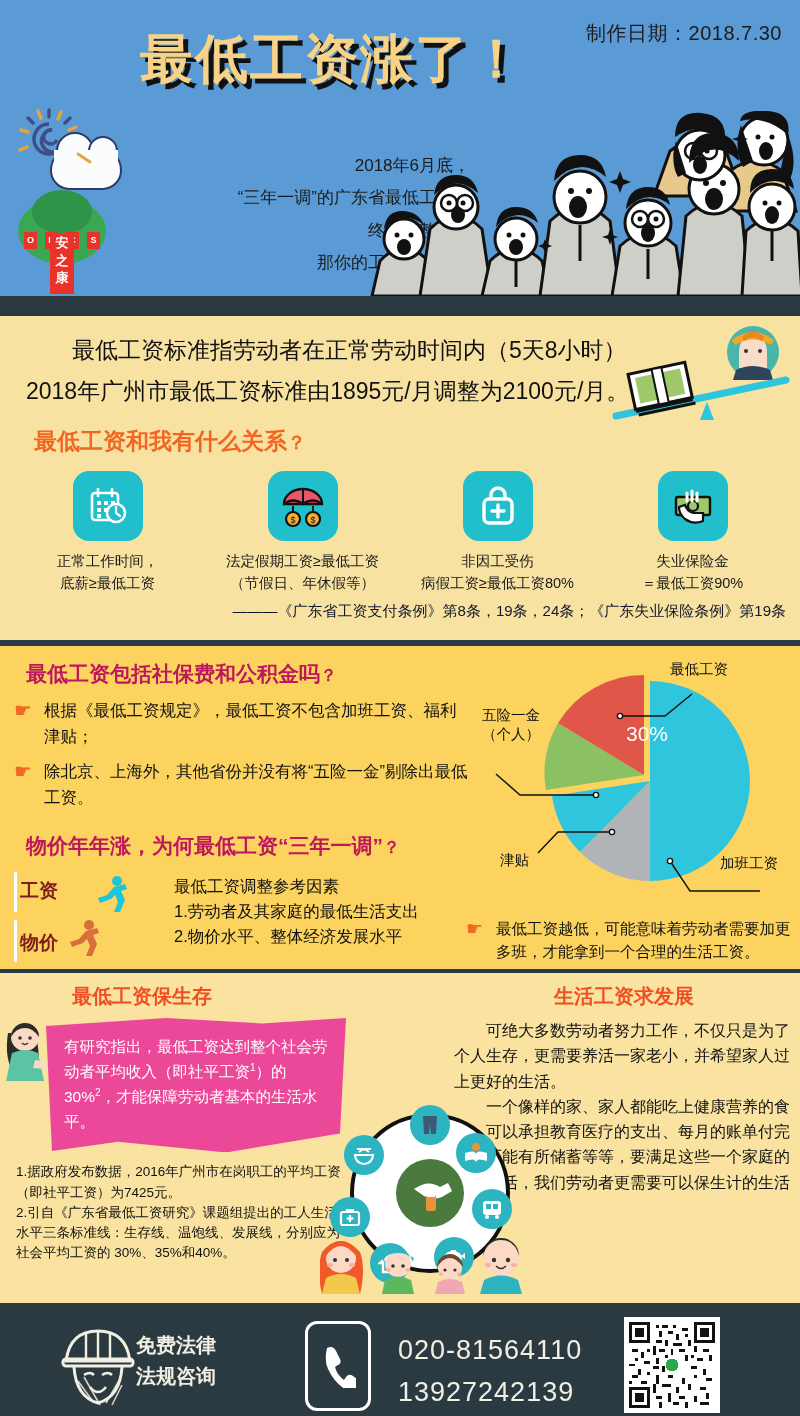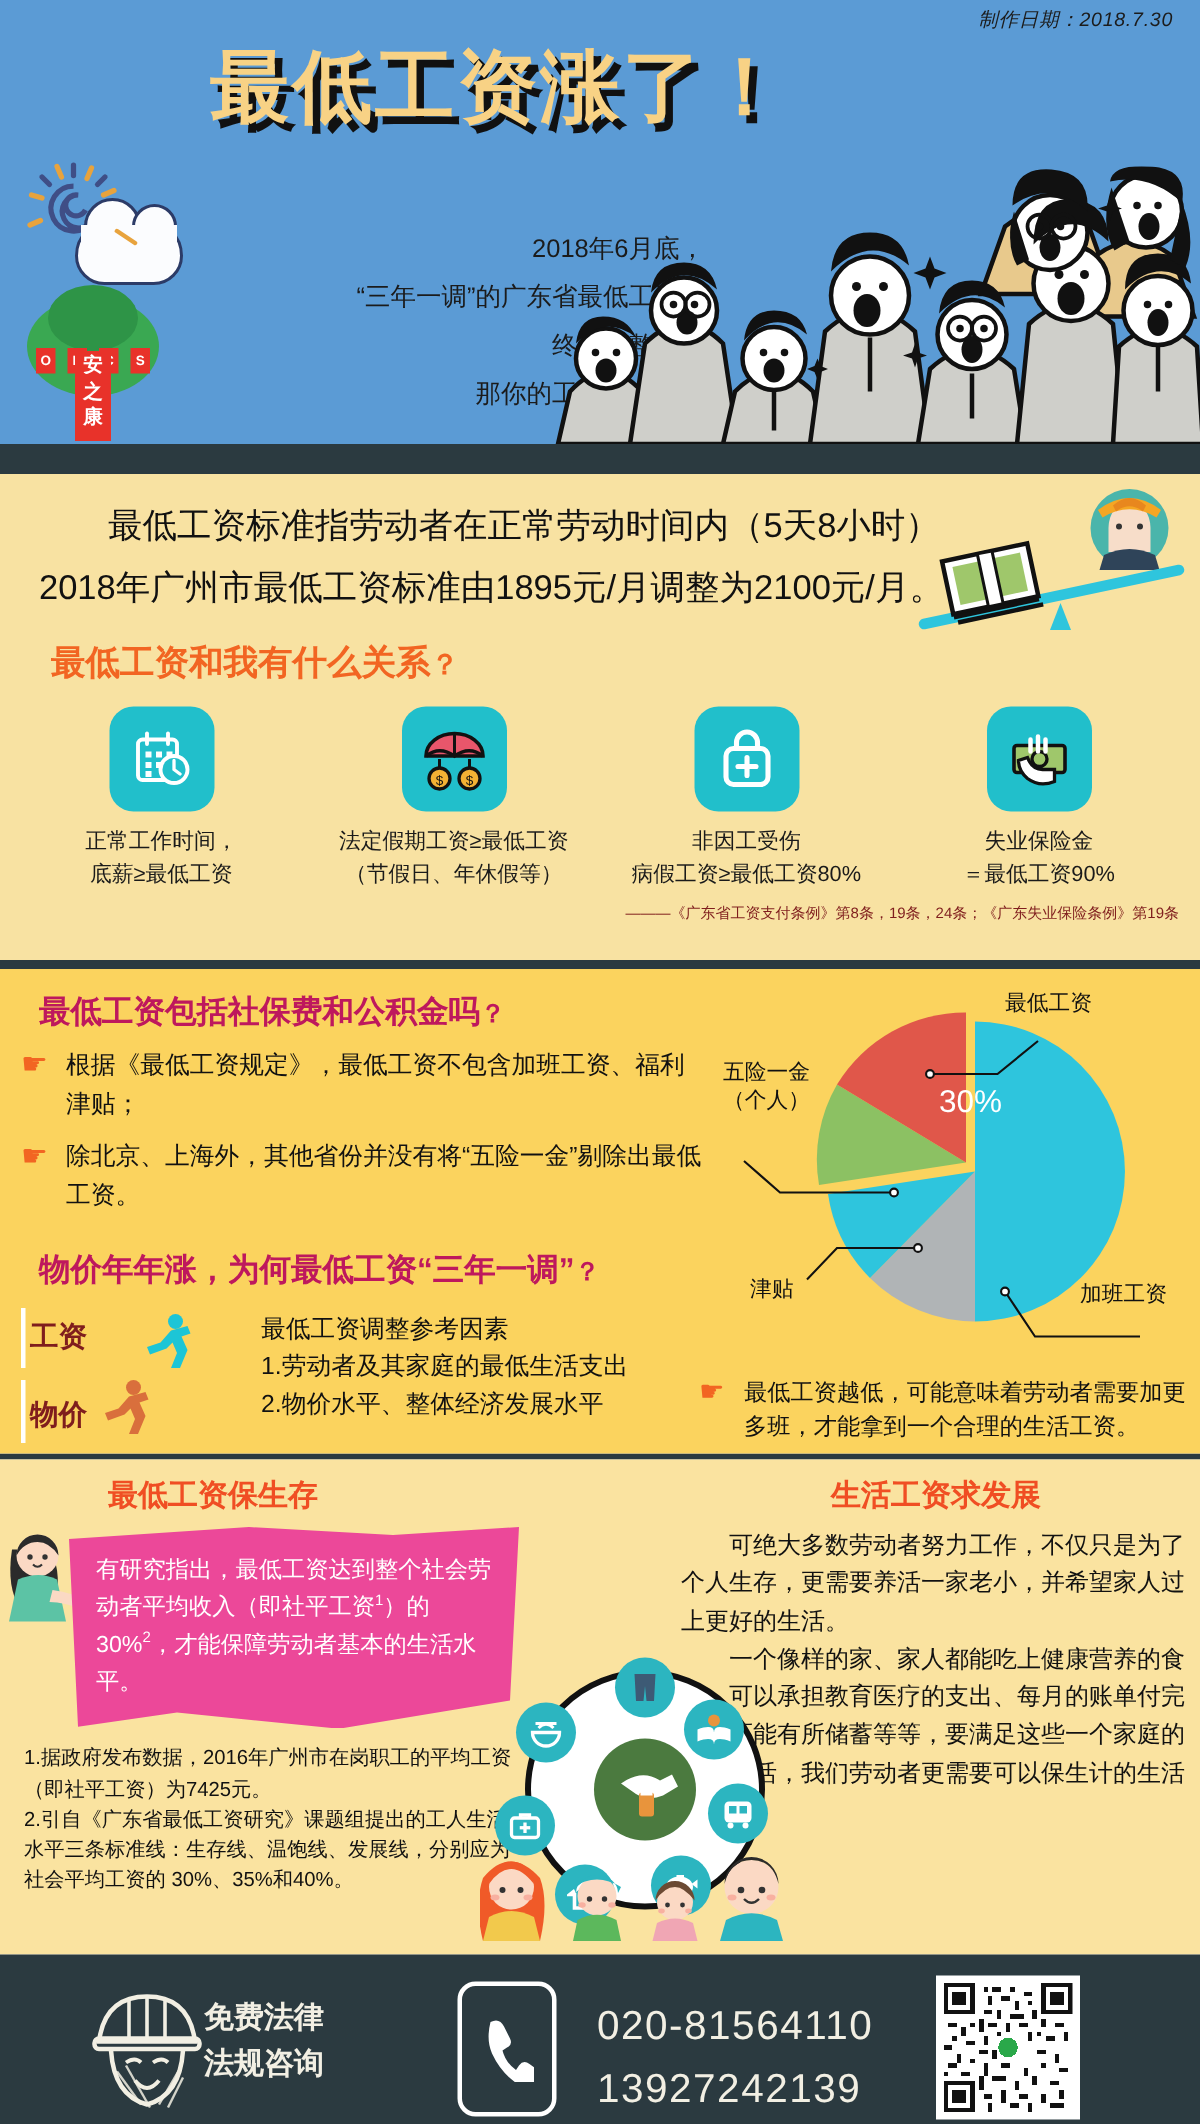--- a/index.html
+++ b/index.html
@@ -6,22 +6,22 @@
   body {
     width: 800px; height: 1416px;
     font-family: "Liberation Sans", "DejaVu Sans", sans-serif;
     background: #fff; overflow: hidden; position: relative;
   }
   .page { width: 800px; height: 1416px; position: relative; }
 
   
   .hero { position: relative; height: 296px; background: #5b9bd5; overflow: hidden; }
   .made-date {
-    position: absolute; right: 18px; top: 4px;
-    font-size: 13px; color: #1c1c1c; letter-spacing: .5px; font-style: italic;
+    position: absolute; right: 18px; top: 20px;
+    font-size: 20px; color: #1c1c1c; letter-spacing: .5px;
   }
   .hero-title {
     position: absolute; left: 140px; top: 32px; width: 640px;
     font-size: 53px; font-weight: bold; line-height: 1;
     color: #f8d285; letter-spacing: 2px; white-space: nowrap;
     text-shadow: 5px 5px 0 #111111;
   }
   .hero-sub {
     position: absolute; left: 150px; top: 150px; width: 320px;
     font-size: 17px; color: #1b1b1b; line-height: 1.9; text-align: right;
@@ -59,21 +59,21 @@
   .sec2-intro .indent { text-indent: 2em; }
   .q-head { font-size: 23px; font-weight: bold; color:#f26522; margin: 14px 0 0 34px; }
   .q-head .qm { color:#f26522; font-weight:bold; font-size: 19px; }
   .cards { display:flex; margin: 14px 10px 0 10px; }
   .card { flex:1; text-align:center; }
   .card .tile {
     width:70px;height:70px; margin:0 auto 10px auto; background:#21bfcb; border-radius:16px;
     display:flex; align-items:center; justify-content:center;
   }
   .card .cap { font-size:14.5px; line-height:1.5; color:#1a1a1a; }
-  .cite { text-align:right; margin: 8px 14px 0 0; font-size:10px; color:#7f1d1d; }
+  .cite { text-align:right; margin: 8px 14px 0 0; font-size:15px; color:#0f172a; }
   .scale { position:absolute; right:10px; top:8px; width:180px; height:100px; }
 
   
   .sec3 { position:relative; background:#fbd35e; height:323px; }
   .s3-left { position:absolute; left:0; top:0; width:470px; }
   .h-orange { font-size:21px; font-weight:bold; color:#be185d; margin: 14px 0 0 26px; }
   .h-orange .qm { font-size:17px; }
   .bullet { display:flex; margin: 10px 0 0 14px; }
   .bullet .hand { flex:0 0 30px; font-size:20px; color:#f26522; line-height:1.2; }
   .bullet .btxt { font-size:16.5px; line-height:1.55; color:#111; }

